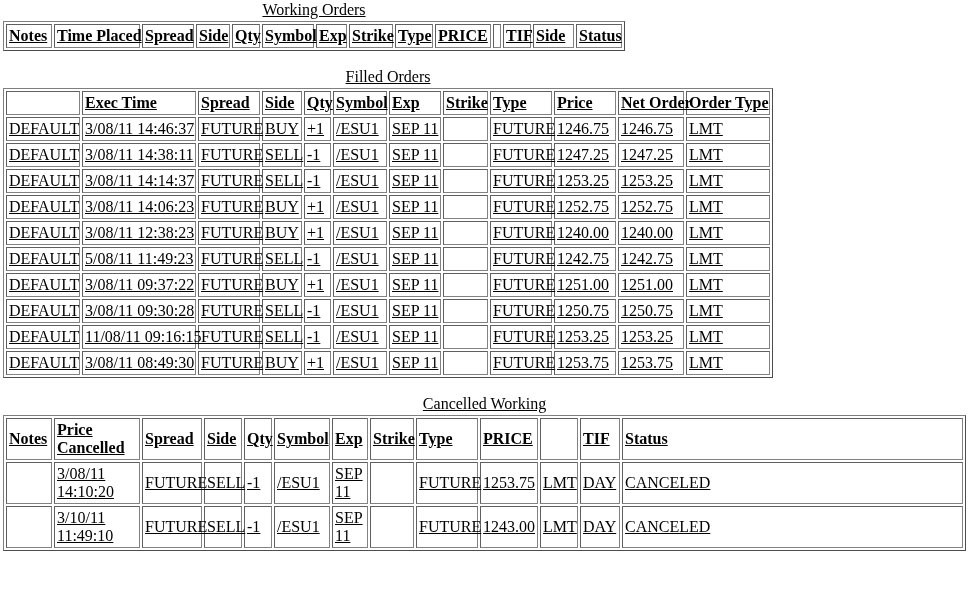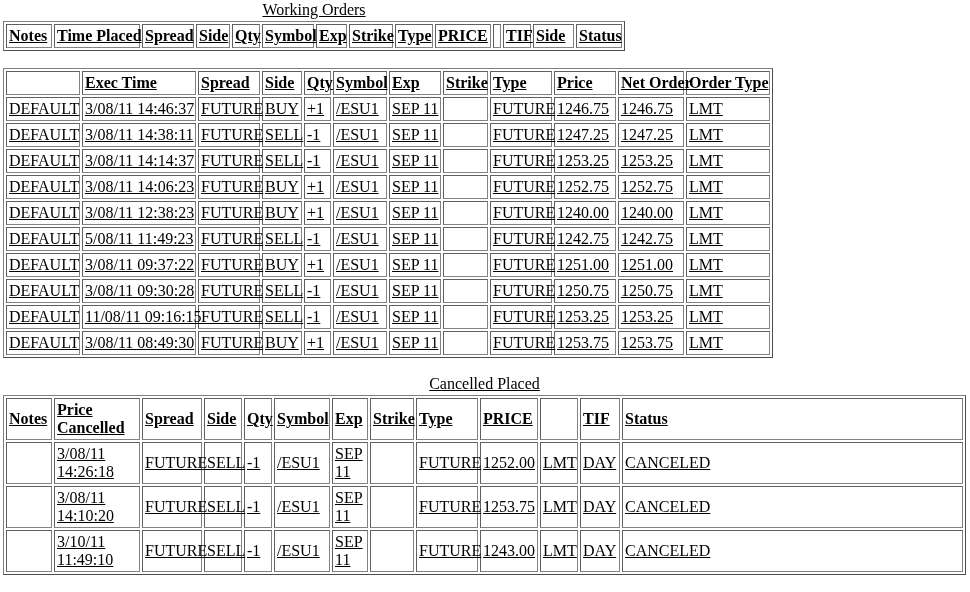--- a/index.html
+++ b/index.html
@@ -79,20 +79,21 @@
         <th></th>
         <th>TIF</th>
         <th>Side</th>
         <th>Status</th>
       </tr>
   </thead>
   <tbody></tbody>
 </table>
 
 <table class="tbl nowrap" style="width:770px">
+  <caption>Filled Orders</caption>
   <colgroup>
     <col style="width:74px">
       <col style="width:114px">
       <col style="width:62px">
       <col style="width:40px">
     <col style="width:27px">
       <col style="width:54px">
       <col style="width:52px">
       <col style="width:45px">
     <col style="width:62px">
@@ -254,21 +255,21 @@
         <td></td>
         <td>FUTURE</td>
         <td>1253.75</td>
         <td>1253.75</td>
         <td>LMT</td>
       </tr>
     </tbody>
 </table>
 
 <table class="tbl wrap" style="width:963px">
-  <caption>Cancelled Placed</caption>
+  <caption>Cancelled Working</caption>
   <colgroup>
     <col style="width:46px">
       <col style="width:86px">
       <col style="width:60px">
       <col style="width:38px">
     <col style="width:28px">
       <col style="width:56px">
       <col style="width:36px">
       <col style="width:44px">
     <col style="width:62px">
@@ -290,35 +291,20 @@
         <th>Type</th>
         <th>PRICE</th>
         <th></th>
         <th>TIF</th>
         <th>Status</th>
       </tr>
   </thead>
   <tbody>
       <tr>
         <td></td>
-        <td>3/08/11 14:26:18</td>
-        <td>FUTURE</td>
-        <td>SELL</td>
-        <td>-1</td>
-        <td>/ESU1</td>
-        <td>SEP 11</td>
-        <td></td>
-        <td>FUTURE</td>
-        <td>1252.00</td>
-        <td>LMT</td>
-        <td>DAY</td>
-        <td>CANCELED</td>
-      </tr>
-      <tr>
-        <td></td>
         <td>3/08/11 14:10:20</td>
         <td>FUTURE</td>
         <td>SELL</td>
         <td>-1</td>
         <td>/ESU1</td>
         <td>SEP 11</td>
         <td></td>
         <td>FUTURE</td>
         <td>1253.75</td>
         <td>LMT</td>

